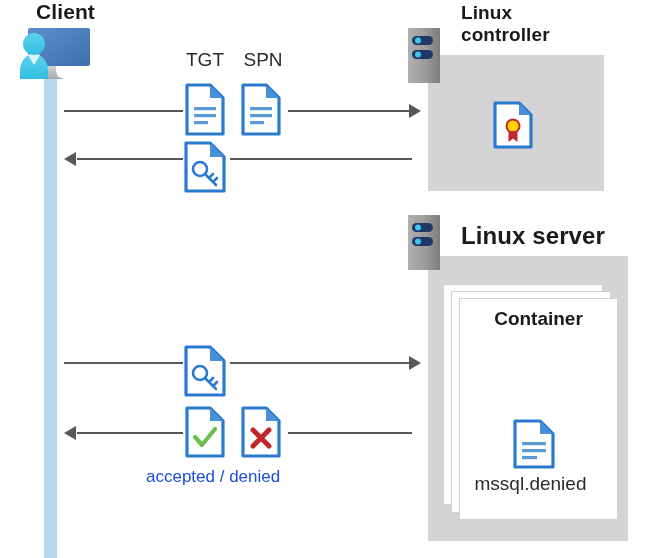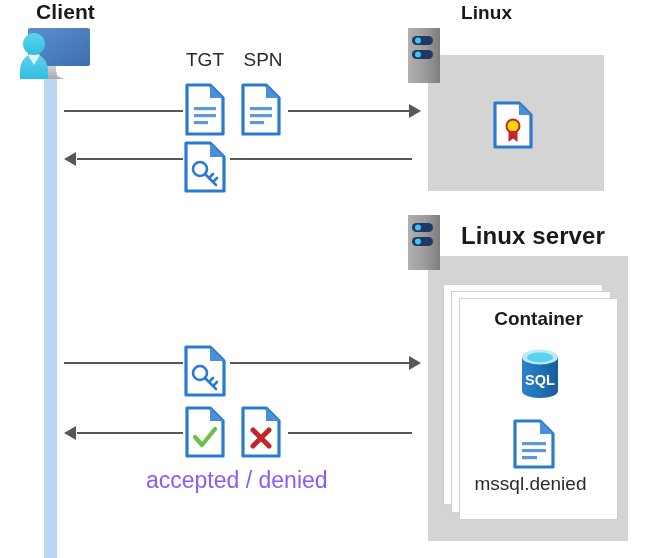--- a/index.html
+++ b/index.html
@@ -74,21 +74,21 @@
     border-bottom:7px solid transparent;
     border-right:12px solid #58585b;
   }
 
   
   .doc-label{
     position:absolute;font-size:19px;color:#2b2b2b;
     text-align:center;white-space:nowrap;
   }
   .caption{
-    position:absolute;font-size:23px;color:#8b5cf6;white-space:nowrap;
+    position:absolute;font-size:17px;color:#1d4ed8;white-space:nowrap;
   }
   .keytab-label{
     position:absolute;left:443px;top:473px;width:175px;
     text-align:center;font-size:19px;color:#2b2b2b;
   }
 
   
   .icon-abs{position:absolute;}
 </style>
 </head>
@@ -124,20 +124,21 @@
       <path d="M22 31 l6 10 l6 -10 l-6 -3 z" fill="#e9f7fc" opacity="0.92"></path>
 
       <circle cx="28" cy="20" r="11" fill="url(#gPerson)"></circle>
     </svg>
   </div>
 
   <div class="title title-client">Client</div>
 
   <div class="title title-dc">
     <div>Linux</div>
+    <div>controller</div>
   </div>
 
   <div class="title title-linux">Linux server</div>
 
   <div class="server-box box-dc"></div>
 
   <div class="rack rack-dc">
     <svg width="32" height="55" viewBox="0 0 32 55">
       <defs>
         <linearGradient id="gRack" x1="0" y1="0" x2="1" y2="0">
@@ -177,35 +178,20 @@
   </div>
 
   <div class="card-stack">
     <div class="card card-1"></div>
     <div class="card card-2"></div>
     <div class="card card-3"></div>
   </div>
 
   <div class="title-container" style="left:459px;right:auto;width:159px;">Container</div>
 
-  <div class="icon-abs" style="left:518px;top:348px;">
-    <svg width="44" height="52" viewBox="0 0 44 52">
-      <defs>
-        <linearGradient id="gSql" x1="0" y1="0" x2="1" y2="0">
-          <stop offset="0%" stop-color="#2a82c9"></stop>
-          <stop offset="55%" stop-color="#1f6fb5"></stop>
-          <stop offset="100%" stop-color="#195c99"></stop>
-        </linearGradient>
-      </defs>
-      <path d="M4 9 v34 c0 4 8 7 18 7 c10 0 18 -3 18 -7 v-34 z" fill="url(#gSql)"></path>
-      <ellipse cx="22" cy="9" rx="18" ry="7.5" fill="#bfe9f7"></ellipse>
-      <ellipse cx="22" cy="9.5" rx="13" ry="5" fill="#5ad2f0"></ellipse>
-      <text x="22" y="37" font-family="'Liberation Sans',sans-serif" font-size="14.5" font-weight="bold" fill="#ffffff" text-anchor="middle">SQL</text>
-    </svg>
-  </div>
 
   <div class="icon-abs" style="left:513px;top:419px;">
     <svg width="42" height="50" viewBox="0 0 42 50">
       <path d="M2 2 h25 l13 13 v33 h-38 z" fill="#ffffff" stroke="#2a7bd0" stroke-width="3.2" stroke-linejoin="round"></path>
       <path d="M27 2 l13 13 h-13 z" fill="#4a90d9"></path>
       <rect x="9" y="23" width="24" height="3.2" fill="#5b9bd5"></rect>
       <rect x="9" y="30" width="24" height="3.2" fill="#5b9bd5"></rect>
       <rect x="9" y="37" width="15" height="3.2" fill="#5b9bd5"></rect>
     </svg>
   </div>

